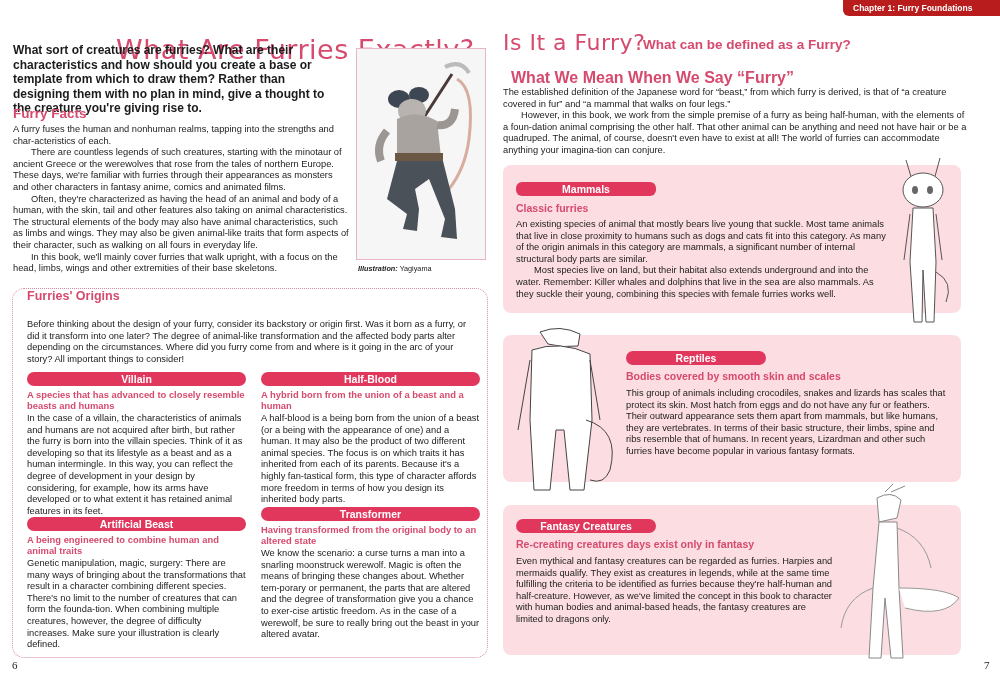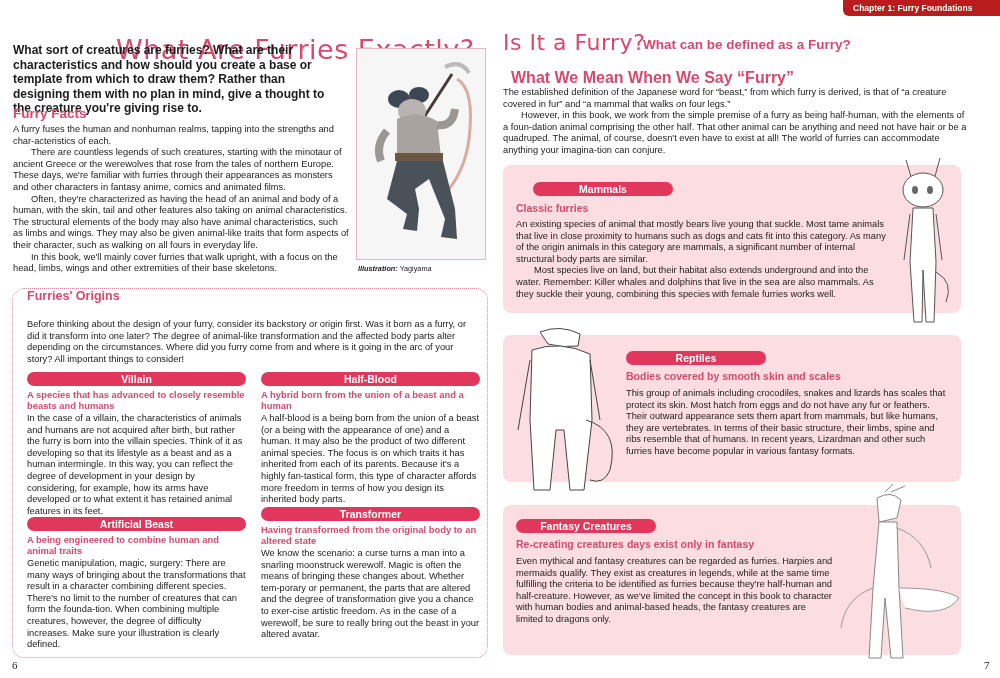--- a/index.html
+++ b/index.html
@@ -116,21 +116,21 @@
   <div class="chapter-tab">Chapter 1: Furry Foundations</div>
   <h1 class="big-title rp-title">Is It a Furry?</h1>
   <div class="rp-subtitle">What can be defined as a Furry?</div>
   <div class="h2-pink wm-h">What We Mean When We Say “Furry”</div>
   <div class="body-text wm-body">
     <p>The established definition of the Japanese word for “beast,” from which furry is derived, is that of “a creature covered in fur” and “a mammal that walks on four legs.”</p>
     <p>However, in this book, we work from the simple premise of a furry as being half-human, with the elements of a foun-dation animal comprising the other half. That other animal can be anything and need not have hair or be a quadruped. The animal, of course, doesn't even have to exist at all! The world of furries can accommodate anything your imagina-tion can conjure.</p>
   </div>
 
   <div class="card" style="left:3px; top:165px; width:458px; height:148px;">
-    <div class="pill" style="left:30px; top:17px;">Mammals</div>
+    <div class="pill" style="left:13px; top:17px;border-radius:6px;">Mammals</div>
     <div class="card-h" style="left:13px; top:37px;">Classic furries</div>
     <div class="body-text" style="left:13px; top:54px; width:370px;">
       <p>An existing species of animal that mostly bears live young that suckle. Most tame animals that live in close proximity to humans such as dogs and cats fit into this category. As many of the origin animals in this category are mammals, a significant number of internal structural body parts are similar.</p>
       <p>Most species live on land, but their habitat also extends underground and into the water. Remember: Killer whales and dolphins that live in the sea are also mammals. As they suckle their young, combining this species with female furries works well.</p>
     </div>
   </div>
   <svg class="sketch" style="left:388px; top:152px;" width="70" height="180" viewBox="0 0 70 180">
     <path d="M18 8 L24 28 M52 6 L46 28" stroke="#555" stroke-width="1" fill="none"></path>
     <ellipse cx="35" cy="38" rx="20" ry="17" fill="#fff" stroke="#555" stroke-width="1"></ellipse>
     <ellipse cx="27" cy="38" rx="3" ry="4" fill="#666"></ellipse>

